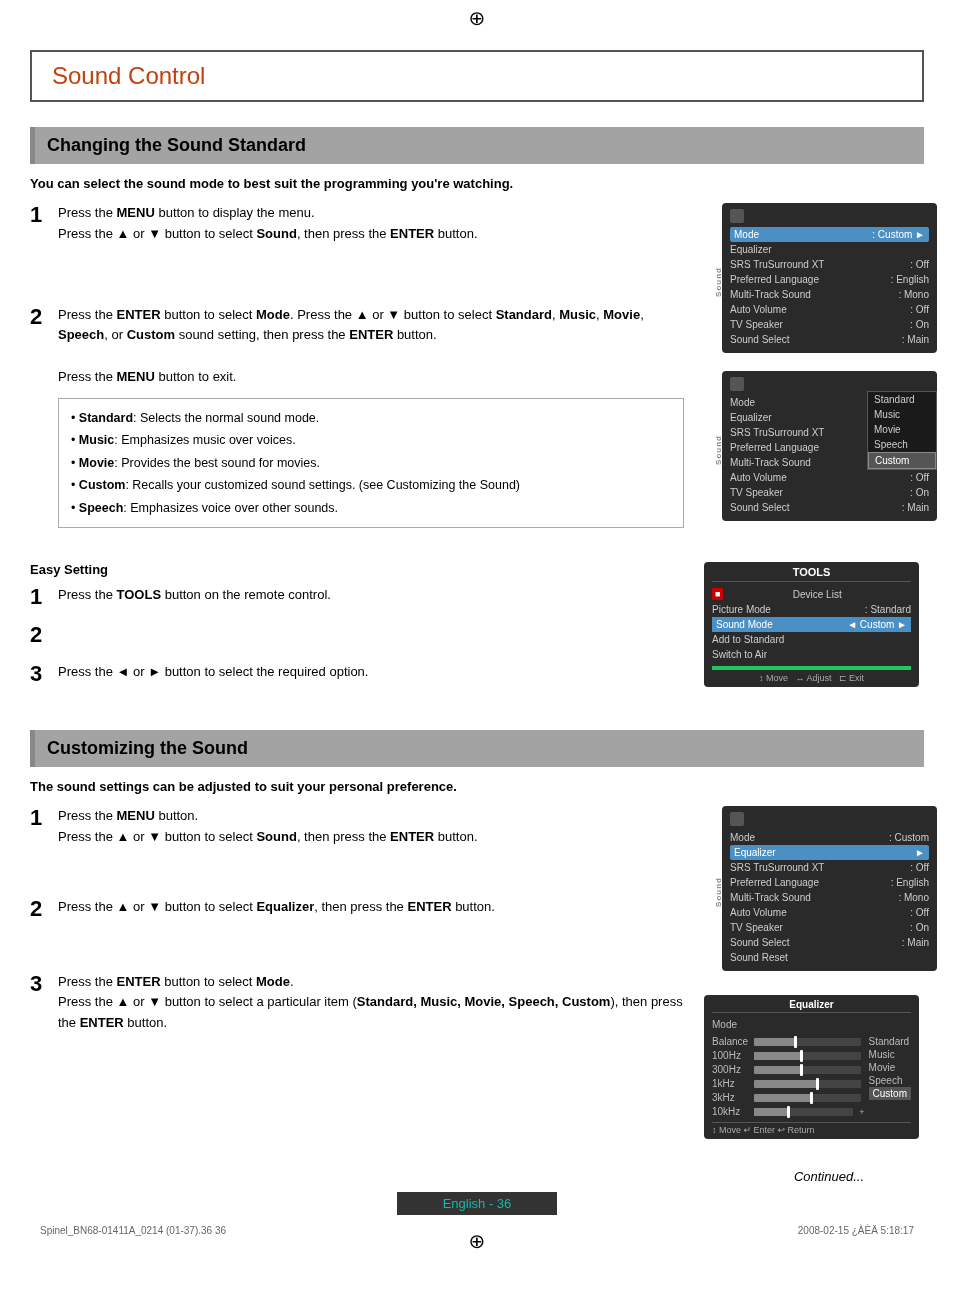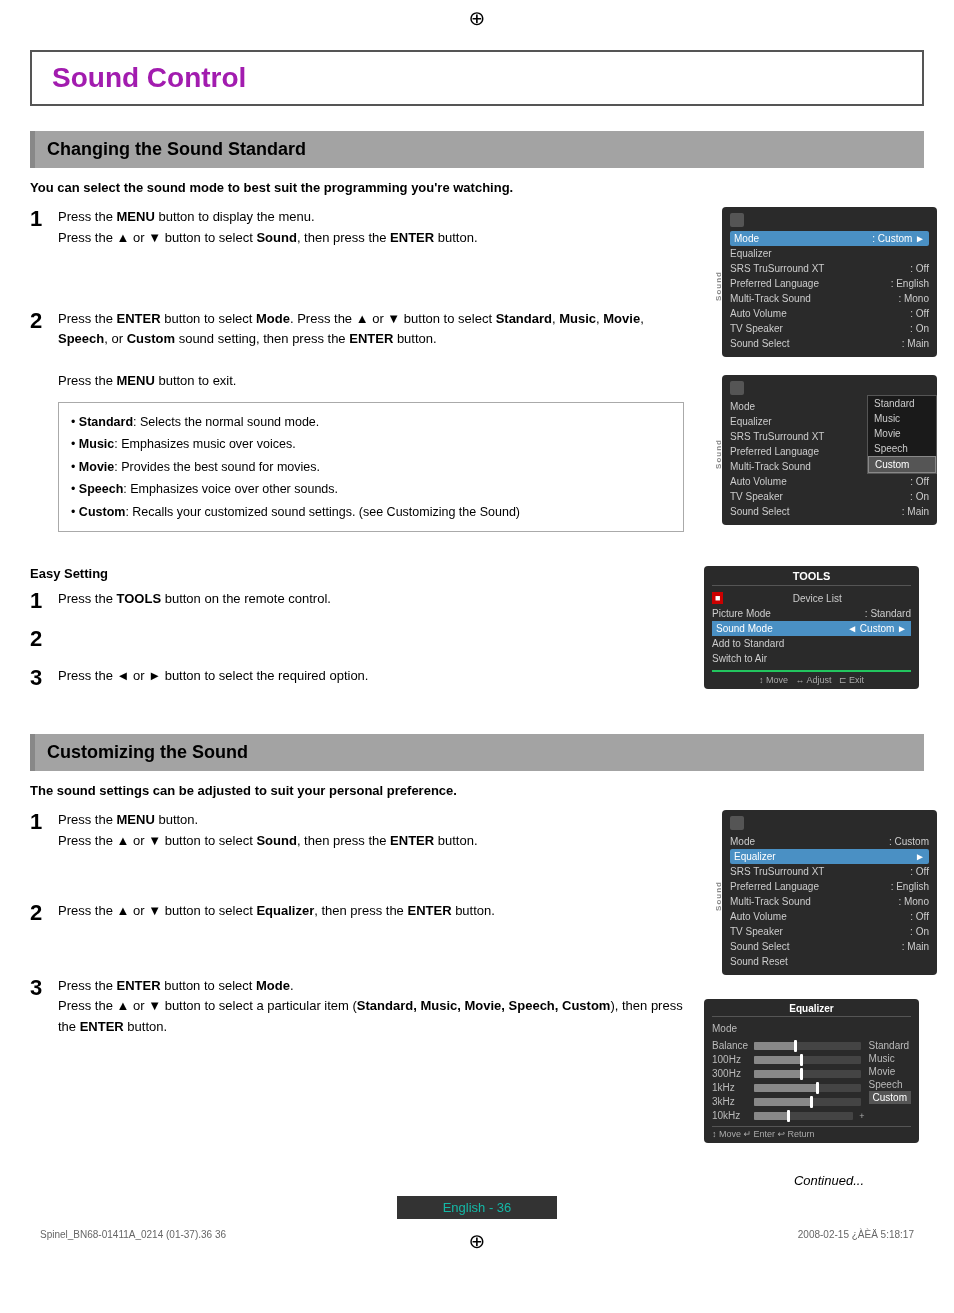--- a/index.html
+++ b/index.html
@@ -22,23 +22,23 @@
 
     
     .page-title-box {
       border: 2px solid #555;
       padding: 10px 20px;
       margin-bottom: 25px;
       display: inline-block;
       width: 100%;
     }
     .page-title {
-      font-size: 28px;
-      font-weight: bold;
-      color: #a21caf;
+      font-size: 24px;
+      font-weight: normal;
+      color: #c2410c;
     }
 
     
     .section {
       margin-bottom: 30px;
     }
     .section-header {
       background: #a3a3a3;
       border-left: 5px solid #888;
       padding: 8px 12px;
@@ -171,21 +171,21 @@
     }
     .tools-row.highlighted {
       background: #4a90c4;
       color: #fff;
       padding: 2px 4px;
     }
     .tools-nav {
       text-align: center;
       font-size: 9px;
       color: #aaa;
-      border-top: 2px solid #22c55e;
+      border-top: 4px solid #22c55e;
       margin-top: 4px;
       padding-top: 3px;
     }
 
     
     .eq-panel {
       background: #2a2a2a;
       border-radius: 4px;
       padding: 4px 8px;
       color: #ccc;
@@ -345,22 +345,22 @@
           <div class="step-text">
             Press the <b>ENTER</b> button to select <b>Mode</b>. Press the ▲ or ▼ button to select
             <b>Standard</b>, <b>Music</b>, <b>Movie</b>, <b>Speech</b>, or <b>Custom</b> sound setting, then press the
             <b>ENTER</b> button.<br><br>
             Press the <b>MENU</b> button to exit.
             <div class="bullet-box">
               <ul>
                 <li><b>Standard</b>: Selects the normal sound mode.</li>
                 <li><b>Music</b>: Emphasizes music over voices.</li>
                 <li><b>Movie</b>: Provides the best sound for movies.</li>
+                <li><b>Custom</b>: Recalls your customized sound settings. (see Customizing the Sound)</li>
                 <li><b>Speech</b>: Emphasizes voice over other sounds.</li>
-                <li><b>Custom</b>: Recalls your customized sound settings. (see Customizing the Sound)</li>
               </ul>
             </div>
           </div>
         </div>
       </div>
 
       <div class="img-col img-col-stack">
 
         <div class="panel-wrapper">
           <div class="panel-side-text">Sound</div>

